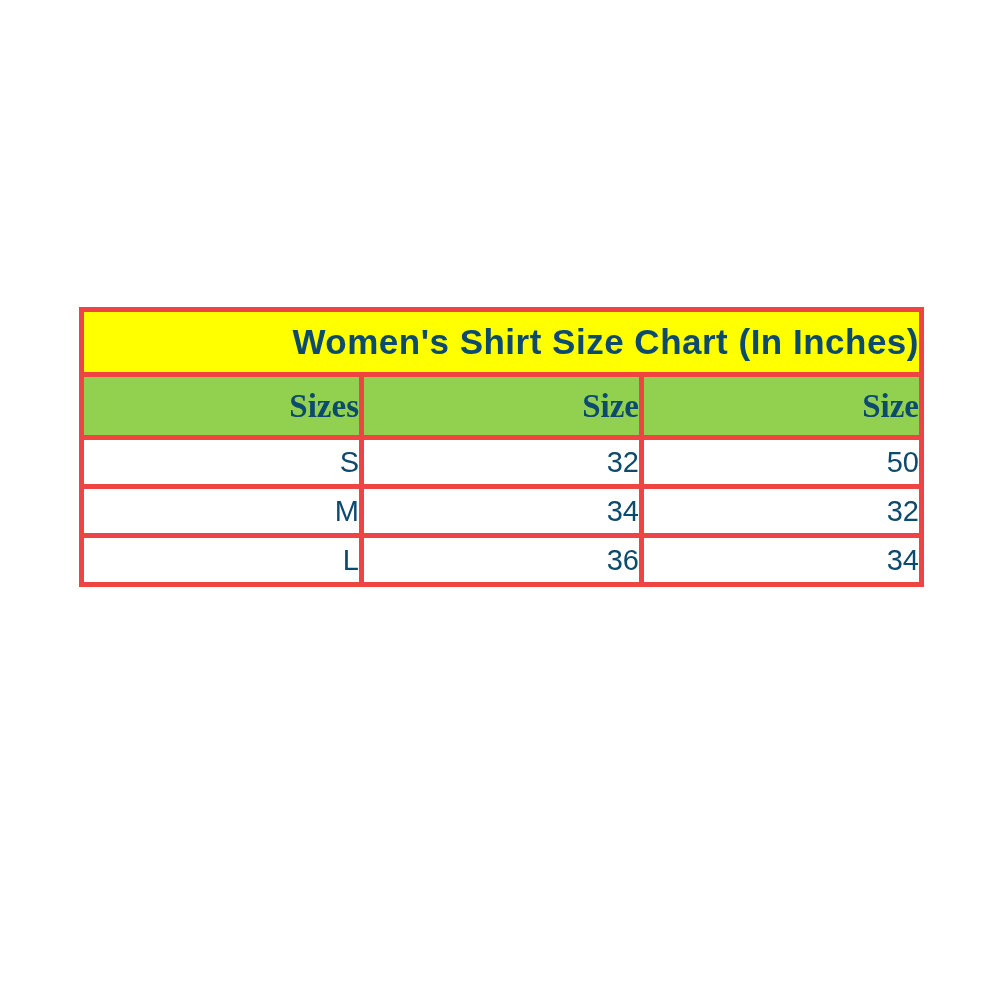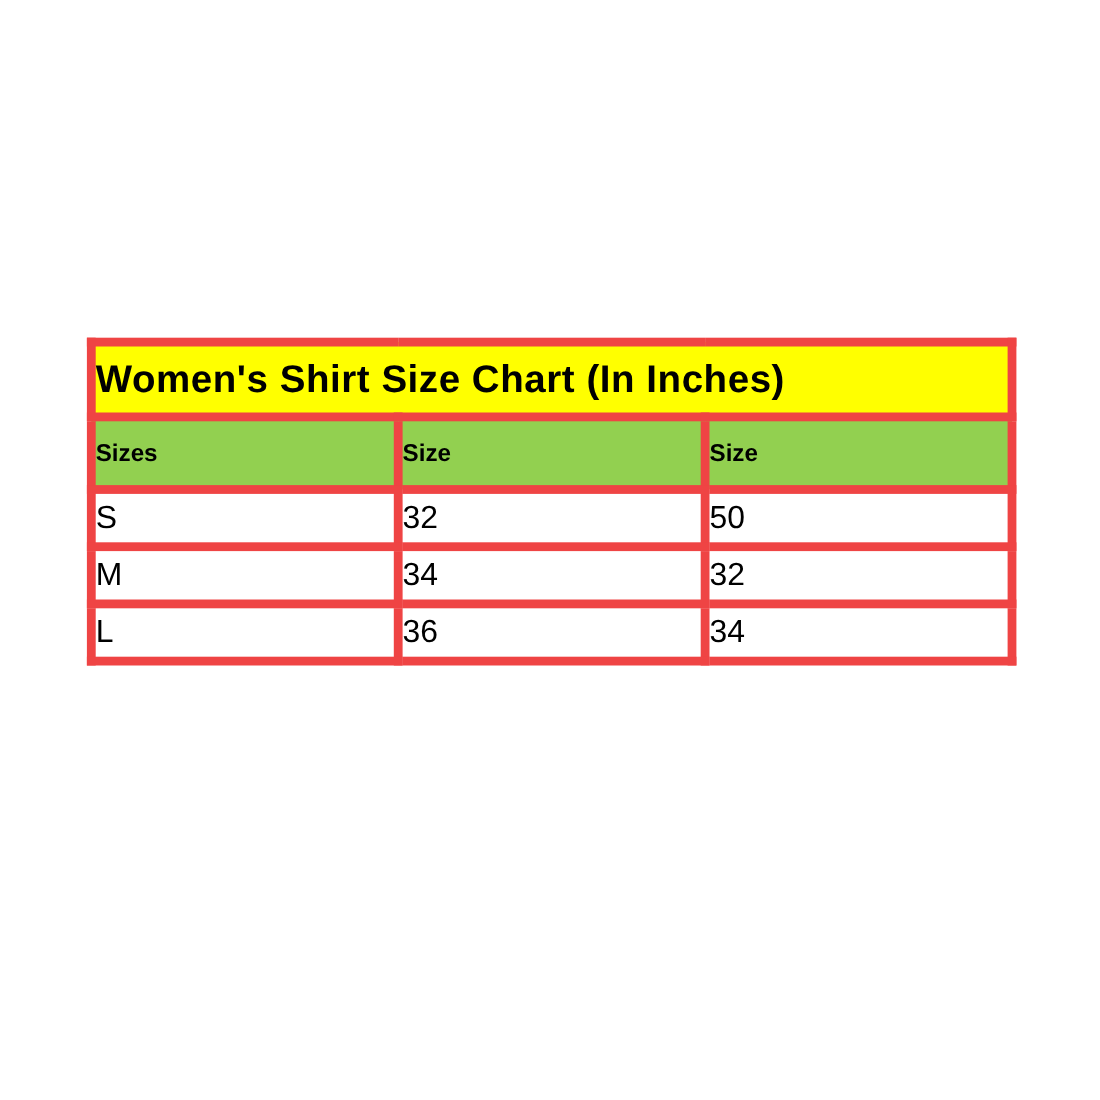--- a/index.html
+++ b/index.html
@@ -15,38 +15,39 @@
     left: 79px;
     top: 307px;
     width: 845px;
   }
   table.size-chart {
     width: 100%;
     border-collapse: collapse;
     table-layout: fixed;
   }
   table.size-chart td, table.size-chart th {
-    border: 8px solid #ef4444;
-    text-align: left;
+    border: 5px solid #ef4444;
+    text-align: right;
     vertical-align: middle;
-    color: #000000;
+    color: #0c4a6e;
     padding: 0;
   }
   .title-row td {
     background: #FFFF00;
     height: 60px;
     font-size: 35px;
     font-weight: bold;
     letter-spacing: 0.5px;
   }
   .header-row th {
     background: #92D050;
     height: 58px;
-    font-size: 22px;
+    font-size: 33px;
     font-weight: bold;
+    font-family: Liberation Serif, serif;
   }
   .data-row td {
     background: #FFFFFF;
     height: 44px;
     font-size: 29px;
     font-weight: normal;
   }
 </style>
 </head>
 <body>

